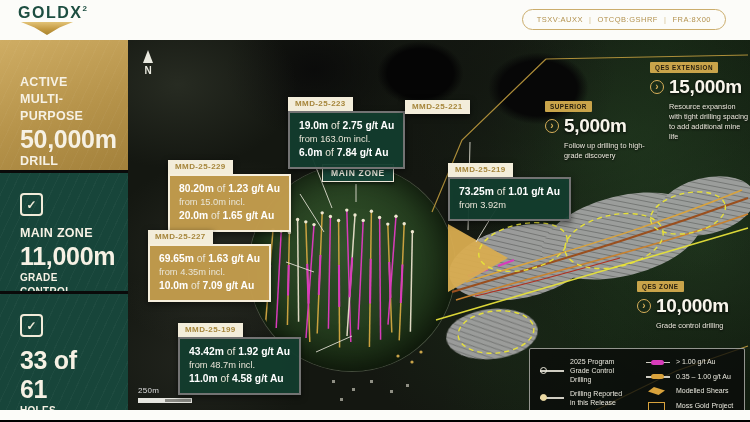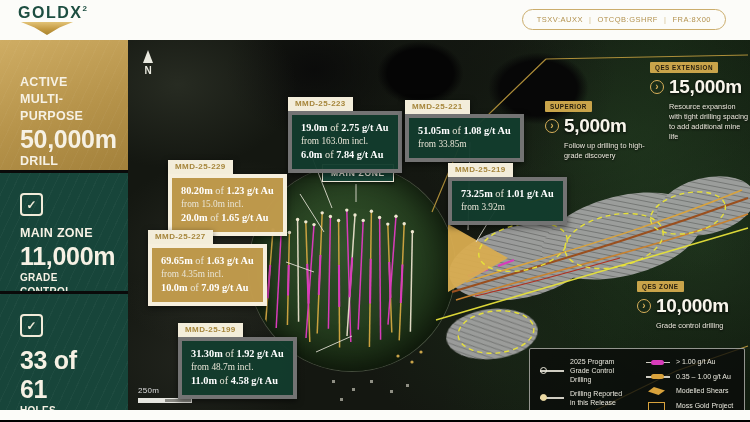--- a/index.html
+++ b/index.html
@@ -65,21 +65,21 @@
 
   
   .main-zone-tag{position:absolute;left:322px;top:164px;z-index:5;background:#174537;
     border:1px solid #ece7d8;color:#f2efe3;font-size:8.5px;font-weight:bold;
     padding:3px 8px;letter-spacing:.7px;box-shadow:0 2px 3px rgba(0,0,0,.5);}
 
   
   .callout{position:absolute;z-index:5;filter:drop-shadow(0 2px 3px rgba(0,0,0,.55));}
   .co-tab{display:inline-block;background:#f3edda;color:#a6863b;font-weight:bold;font-size:8px;
     padding:2.5px 7px;letter-spacing:.4px;}
-  .co-body{border:4px solid #737373;padding:6px 9px 7px 9px;font-family:Liberation Serif, serif;}
+  .co-body{border:2px solid #737373;padding:6px 9px 7px 9px;}
   .tone-green .co-body{background:rgba(19,62,47,.93);}
   .tone-gold .co-body{background:rgba(197,158,78,.96);border-color:#f6efdd;}
   .co-line{font-size:10.3px;color:#ffffff;line-height:1.4;white-space:nowrap;}
   .co-line .b{font-weight:bold;}
   .co-line .r{color:#e9e5d7;}
   .co-line.dim{font-size:9.3px;color:#e7e3d6;}
   .co0{left:248px;top:92px;margin-left:40px;} .co1{left:405px;top:95px;} .co2{left:168px;top:155px;}
   .co3{left:148px;top:225px;} .co4{left:448px;top:158px;} .co5{left:178px;top:318px;}
 
   
@@ -287,40 +287,37 @@
   </div>
 
   <div class="main-zone-tag">MAIN ZONE</div>
 
   <div id="callouts">
       <div class="callout co0 tone-green"><div class="co-tab">MMD-25-223</div><div class="co-body">
           <div class="co-line"><span class="b">19.0m</span><span class="r"> of </span><span class="b">2.75 g/t Au</span></div>
           <div class="co-line dim"><span class="r">from 163.0m incl.</span></div>
           <div class="co-line"><span class="b">6.0m</span><span class="r"> of </span><span class="b">7.84 g/t Au</span></div>
         </div></div>
-      <div class="callout co1 tone-green"><div class="co-tab">MMD-25-221</div><div class="co-body">
-          <div class="co-line"><span class="b">51.05m</span><span class="r"> of </span><span class="b">1.08 g/t Au</span></div>
-          <div class="co-line dim"><span class="r">from 33.85m</span></div>
-        </div></div>
+      <div class="callout co1 tone-green"><div class="co-tab">MMD-25-221</div></div>
       <div class="callout co2 tone-gold"><div class="co-tab">MMD-25-229</div><div class="co-body">
           <div class="co-line"><span class="b">80.20m</span><span class="r"> of </span><span class="b">1.23 g/t Au</span></div>
           <div class="co-line dim"><span class="r">from 15.0m incl.</span></div>
           <div class="co-line"><span class="b">20.0m</span><span class="r"> of </span><span class="b">1.65 g/t Au</span></div>
         </div></div>
       <div class="callout co3 tone-gold"><div class="co-tab">MMD-25-227</div><div class="co-body">
           <div class="co-line"><span class="b">69.65m</span><span class="r"> of </span><span class="b">1.63 g/t Au</span></div>
           <div class="co-line dim"><span class="r">from 4.35m incl.</span></div>
           <div class="co-line"><span class="b">10.0m</span><span class="r"> of </span><span class="b">7.09 g/t Au</span></div>
         </div></div>
       <div class="callout co4 tone-green"><div class="co-tab">MMD-25-219</div><div class="co-body">
           <div class="co-line"><span class="b">73.25m</span><span class="r"> of </span><span class="b">1.01 g/t Au</span></div>
           <div class="co-line dim"><span class="r">from 3.92m</span></div>
         </div></div>
       <div class="callout co5 tone-green"><div class="co-tab">MMD-25-199</div><div class="co-body">
-          <div class="co-line"><span class="b">31.30m</span><span class="r"> of </span><span class="b">1.92 g/t Au</span></div>
+          <div class="co-line"><span class="b">43.42m</span><span class="r"> of </span><span class="b">1.92 g/t Au</span></div>
           <div class="co-line dim"><span class="r">from 48.7m incl.</span></div>
           <div class="co-line"><span class="b">11.0m</span><span class="r"> of </span><span class="b">4.58 g/t Au</span></div>
         </div></div>
     </div>
   <div id="annotations">
       <div class="ann ann0"><div class="ann-tag">QES EXTENSION</div><div class="ann-row">
           <span class="ann-icon">›</span>
           <span class="ann-value">15,000m</span>
         </div><div class="ann-desc">Resource expansion with tight drilling spacing to add additional mine life</div></div>
       <div class="ann ann1"><div class="ann-tag">SUPERIOR</div><div class="ann-row">

